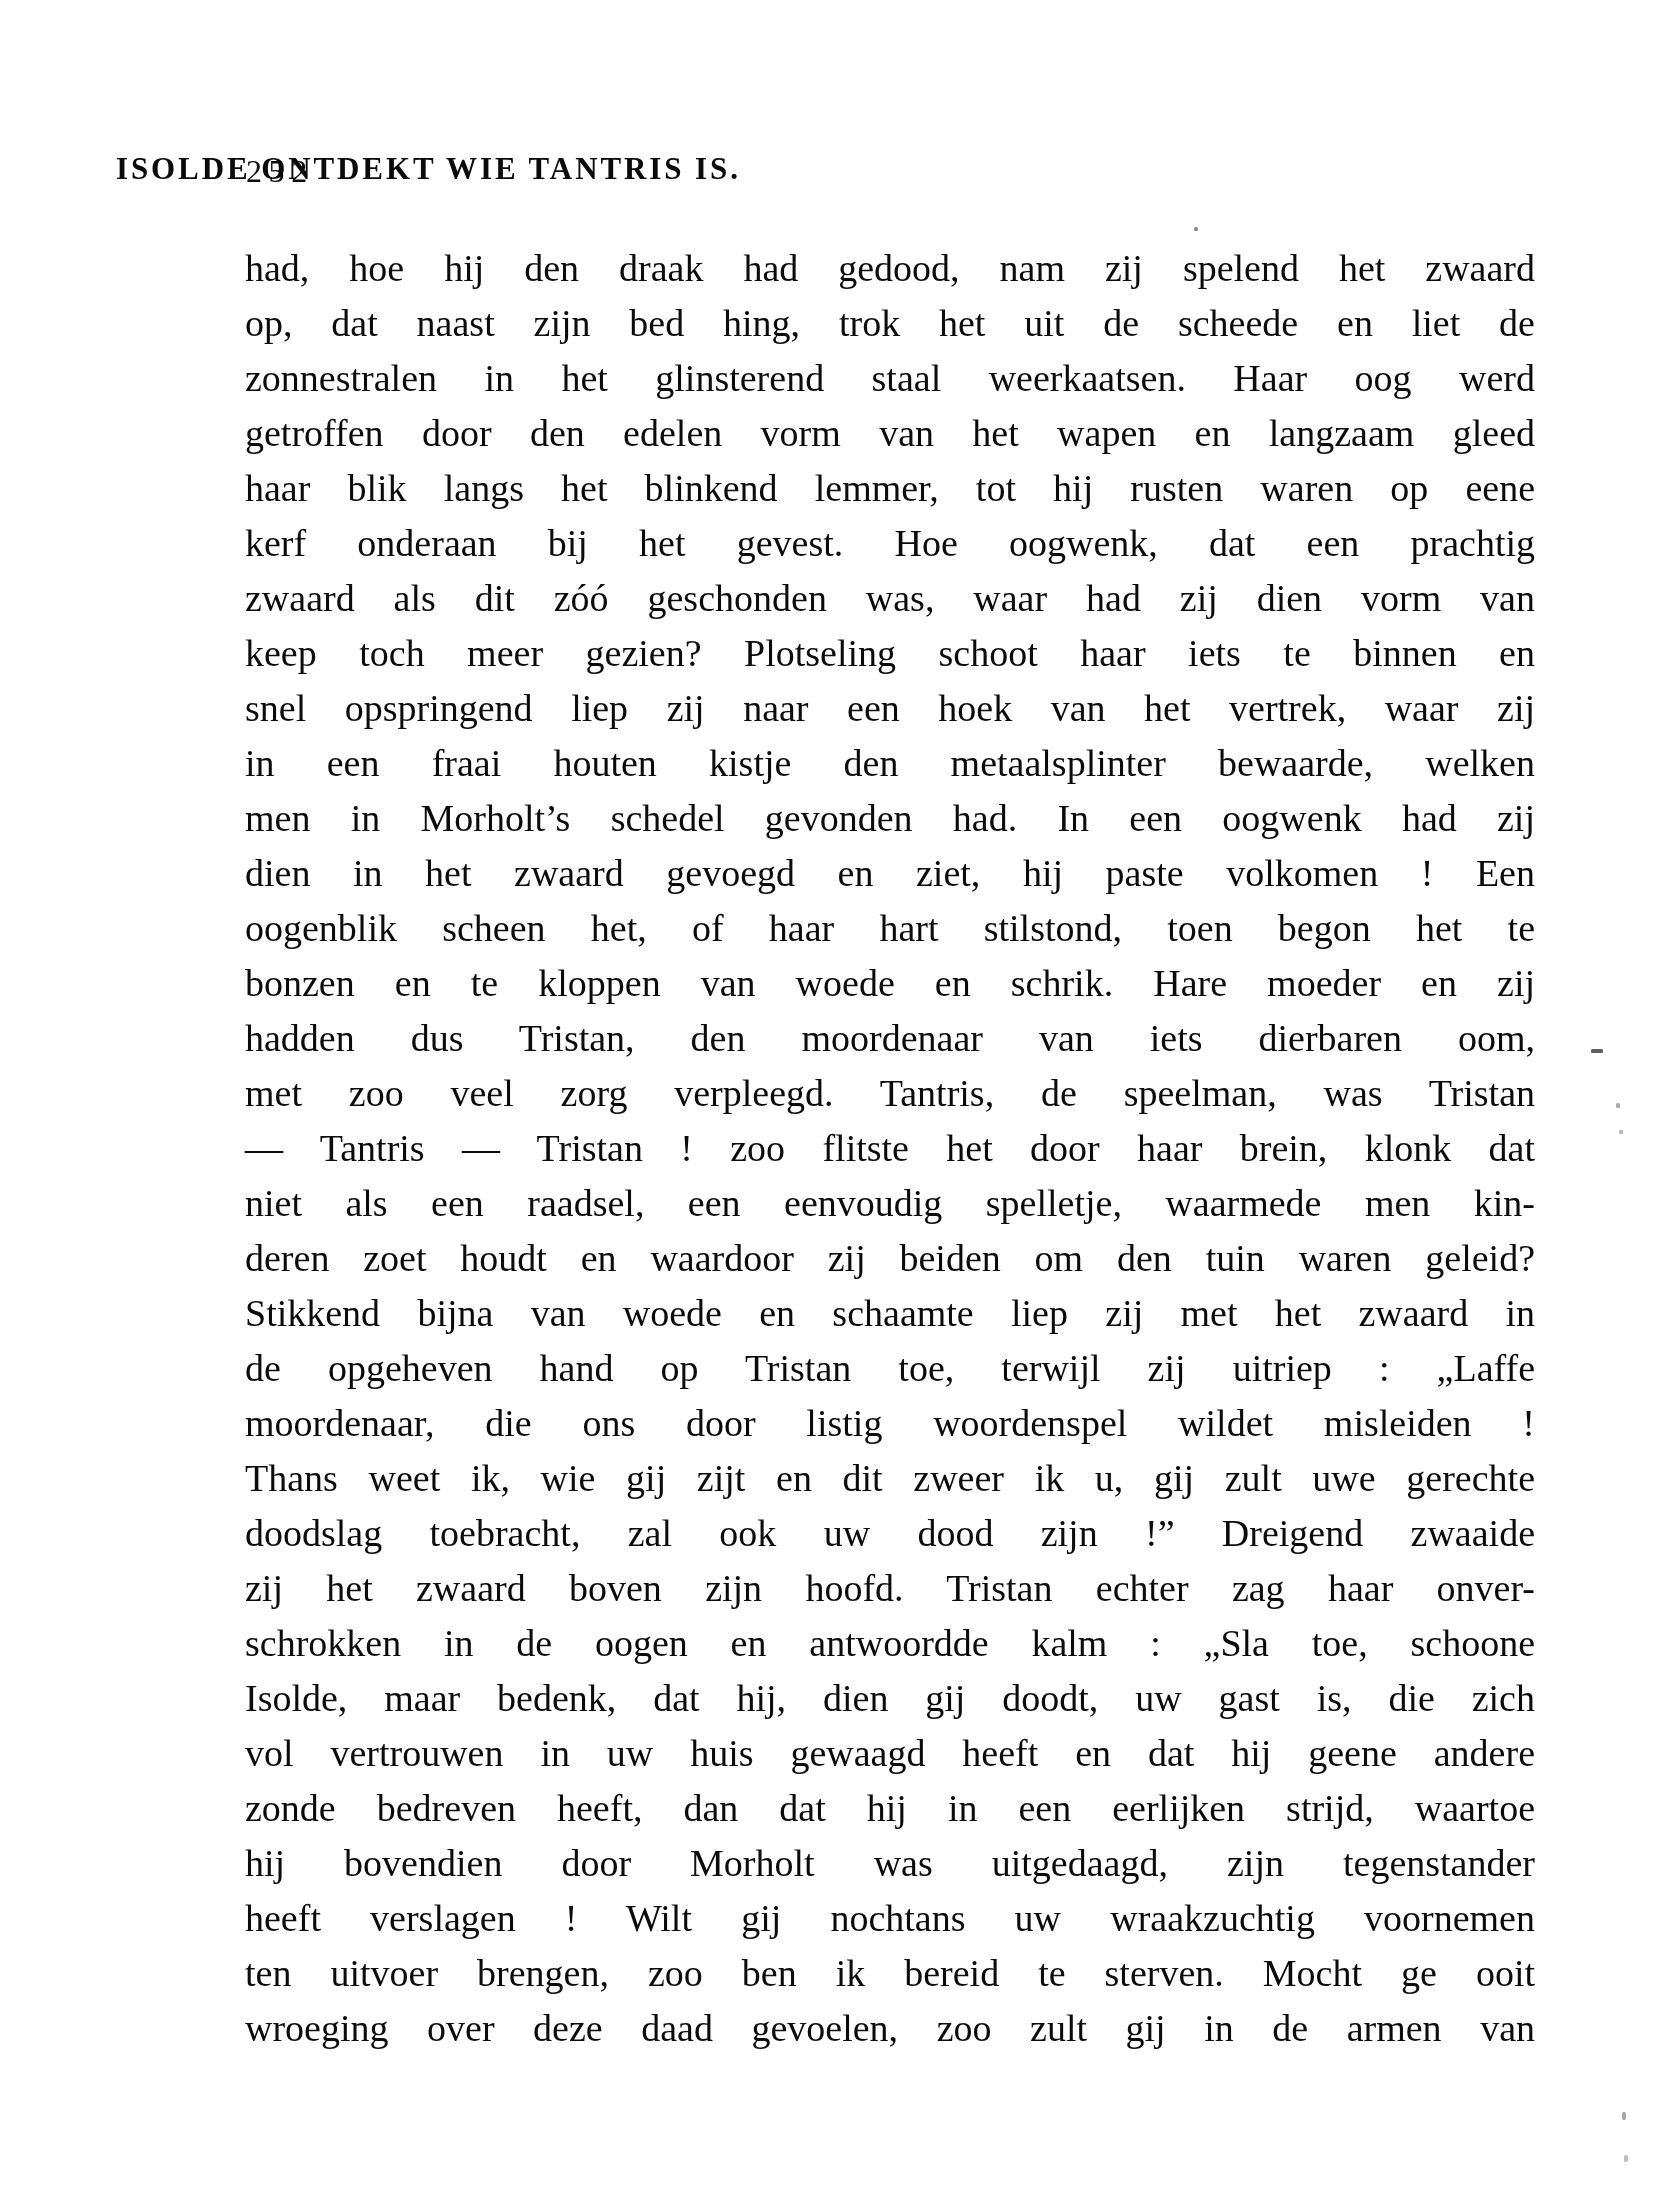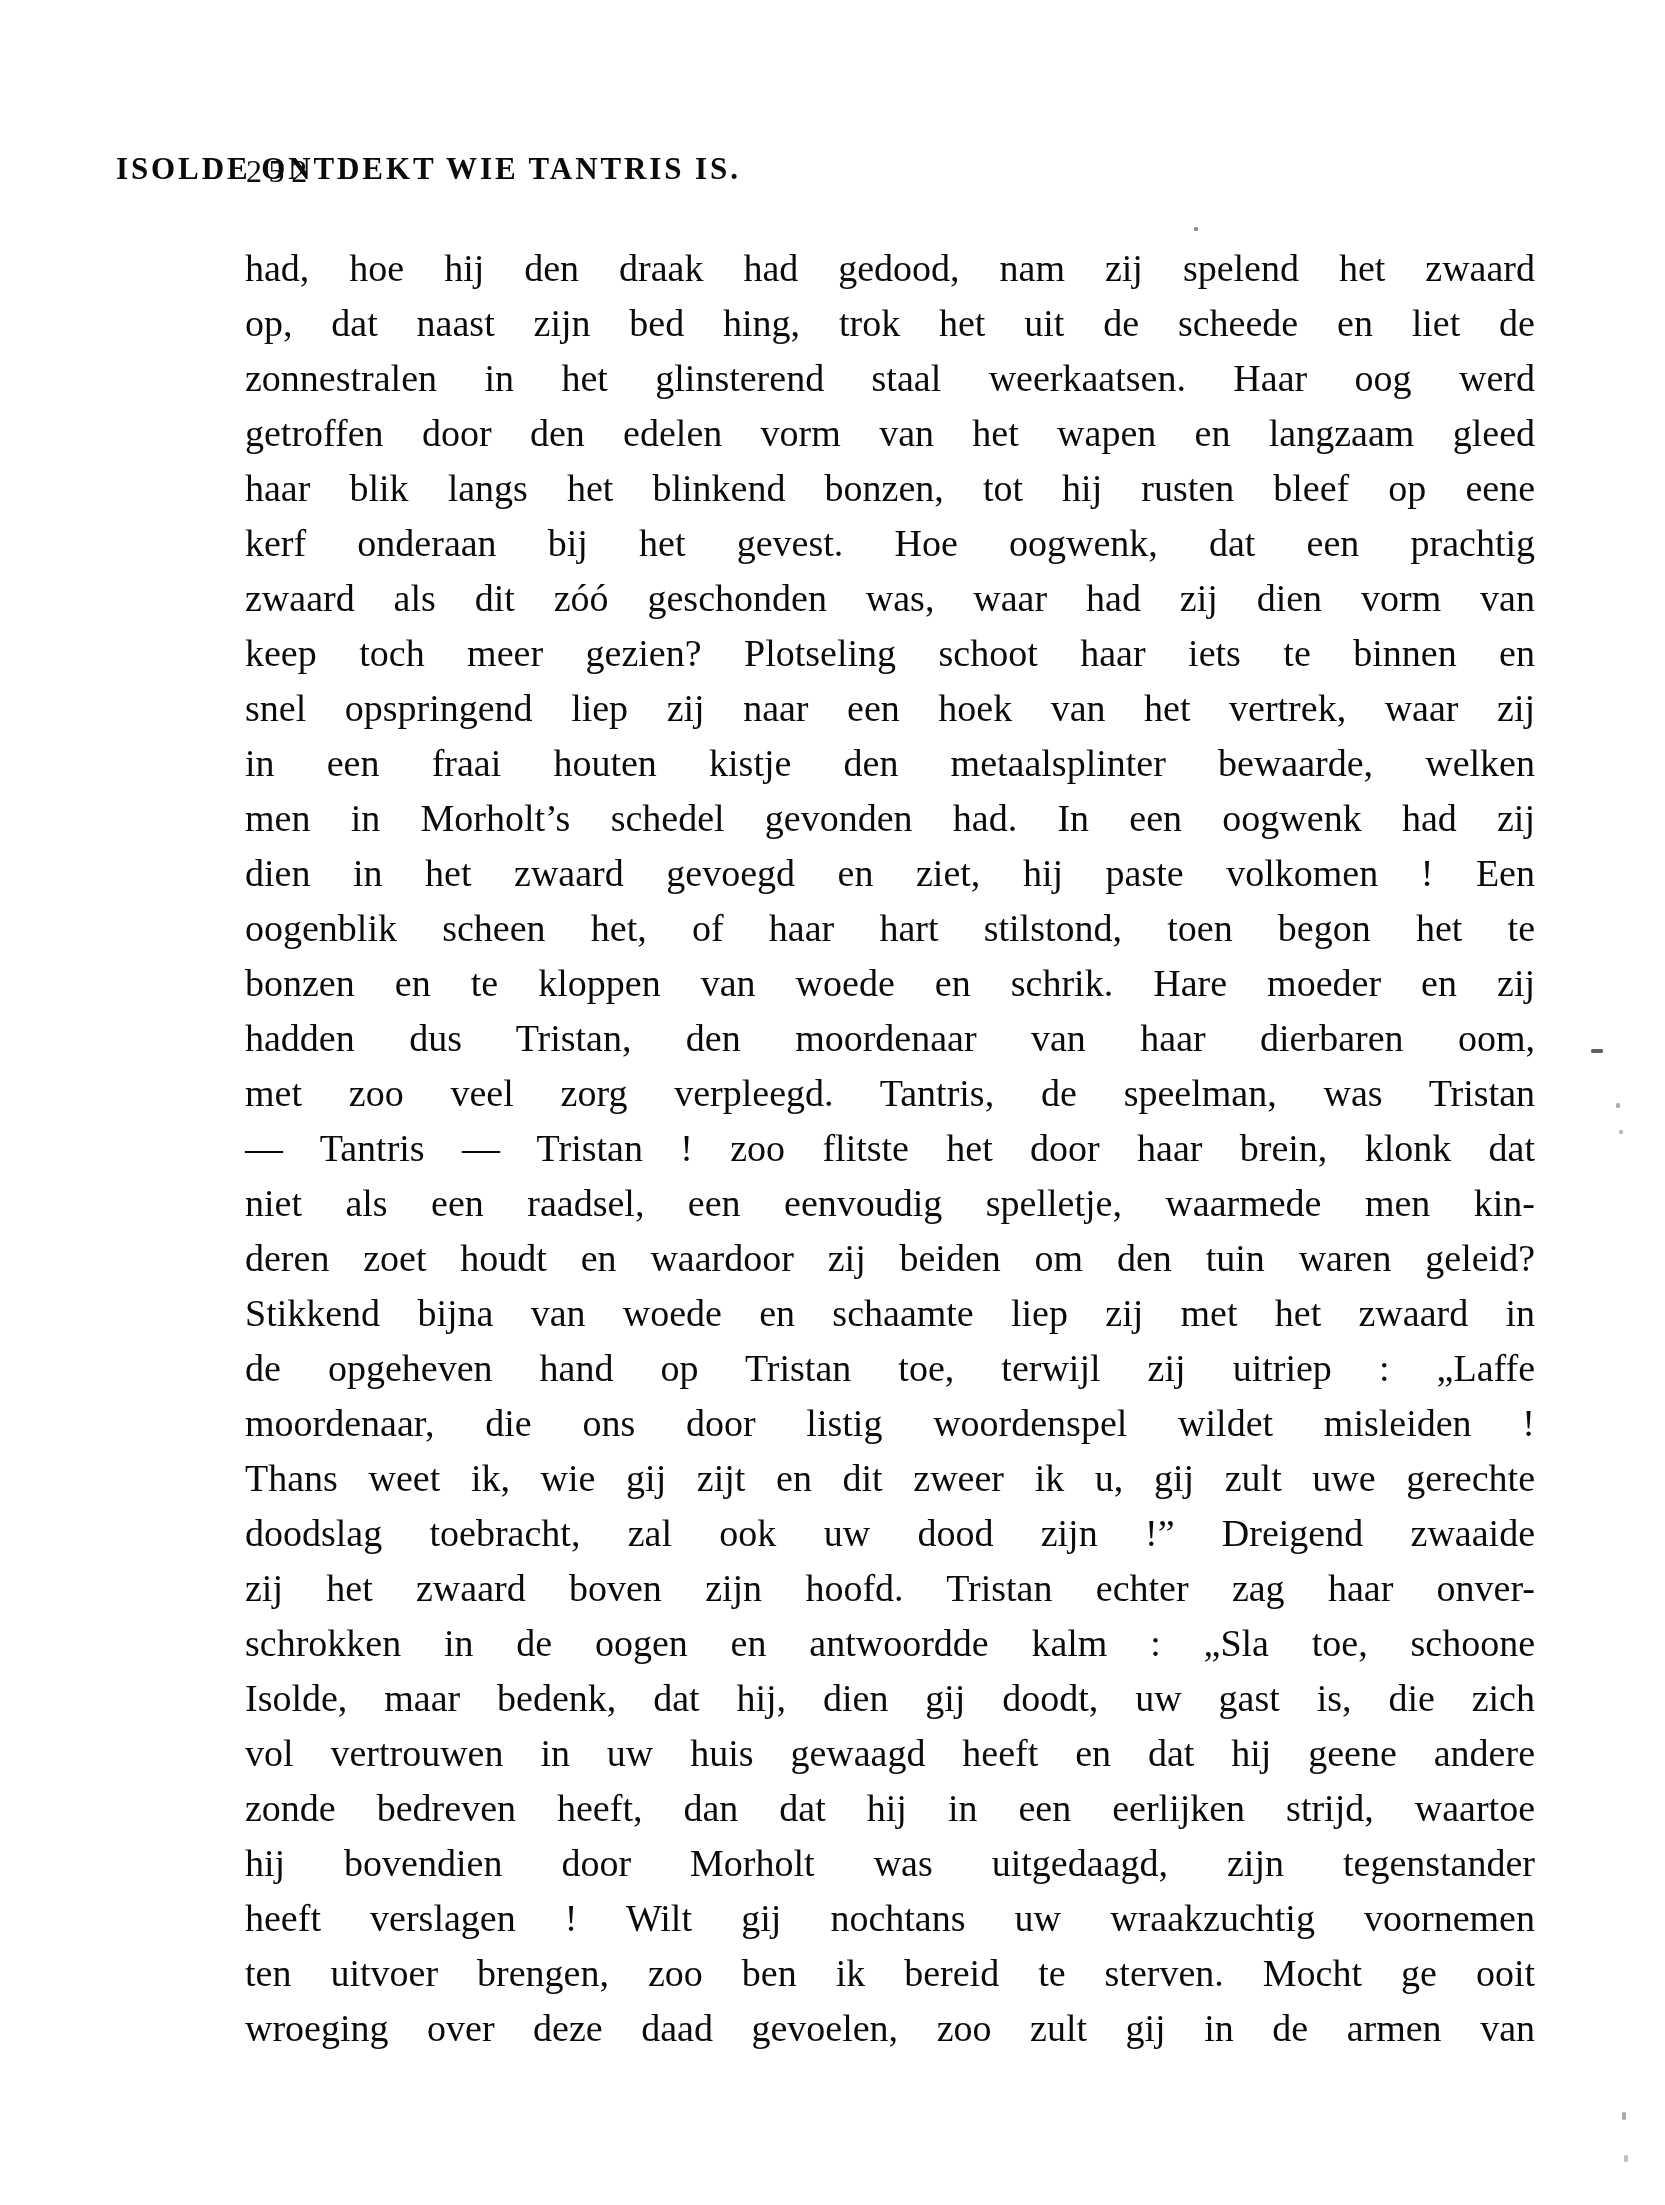--- a/index.html
+++ b/index.html
@@ -61,31 +61,31 @@
 
   <div class="pagenum">252</div>
 
   <div class="runhead">ISOLDE ONTDEKT WIE TANTRIS IS.</div>
 
   <div class="body-text">
       <div class="line">had, hoe hij den draak had gedood, nam zij spelend het zwaard</div>
       <div class="line">op, dat naast zijn bed hing, trok het uit de scheede en liet de</div>
       <div class="line">zonnestralen in het glinsterend staal weerkaatsen. Haar oog werd</div>
       <div class="line">getroffen door den edelen vorm van het wapen en langzaam gleed</div>
-      <div class="line">haar blik langs het blinkend bonzen, tot hij rusten bleef op eene</div>
+      <div class="line">haar blik langs het blinkend lemmer, tot hij rusten waren op eene</div>
       <div class="line">kerf onderaan bij het gevest. Hoe oogwenk, dat een prachtig</div>
       <div class="line">zwaard als dit zóó geschonden was, waar had zij dien vorm van</div>
       <div class="line">keep toch meer gezien? Plotseling schoot haar iets te binnen en</div>
       <div class="line">snel opspringend liep zij naar een hoek van het vertrek, waar zij</div>
       <div class="line">in een fraai houten kistje den metaalsplinter bewaarde, welken</div>
       <div class="line">men in Morholt’s schedel gevonden had. In een oogwenk had zij</div>
       <div class="line">dien in het zwaard gevoegd en ziet, hij paste volkomen ! Een</div>
       <div class="line">oogenblik scheen het, of haar hart stilstond, toen begon het te</div>
       <div class="line">bonzen en te kloppen van woede en schrik. Hare moeder en zij</div>
-      <div class="line">hadden dus Tristan, den moordenaar van haar dierbaren oom,</div>
+      <div class="line">hadden dus Tristan, den moordenaar van iets dierbaren oom,</div>
       <div class="line">met zoo veel zorg verpleegd. Tantris, de speelman, was Tristan</div>
       <div class="line">— Tantris — Tristan ! zoo flitste het door haar brein, klonk dat</div>
       <div class="line">niet als een raadsel, een eenvoudig spelletje, waarmede men kin-</div>
       <div class="line">deren zoet houdt en waardoor zij beiden om den tuin waren geleid?</div>
       <div class="line">Stikkend bijna van woede en schaamte liep zij met het zwaard in</div>
       <div class="line">de opgeheven hand op Tristan toe, terwijl zij uitriep : „Laffe</div>
       <div class="line">moordenaar, die ons door listig woordenspel wildet misleiden !</div>
       <div class="line">Thans weet ik, wie gij zijt en dit zweer ik u, gij zult uwe gerechte</div>
       <div class="line">doodslag toebracht, zal ook uw dood zijn !” Dreigend zwaaide</div>
       <div class="line">zij het zwaard boven zijn hoofd. Tristan echter zag haar onver-</div>

